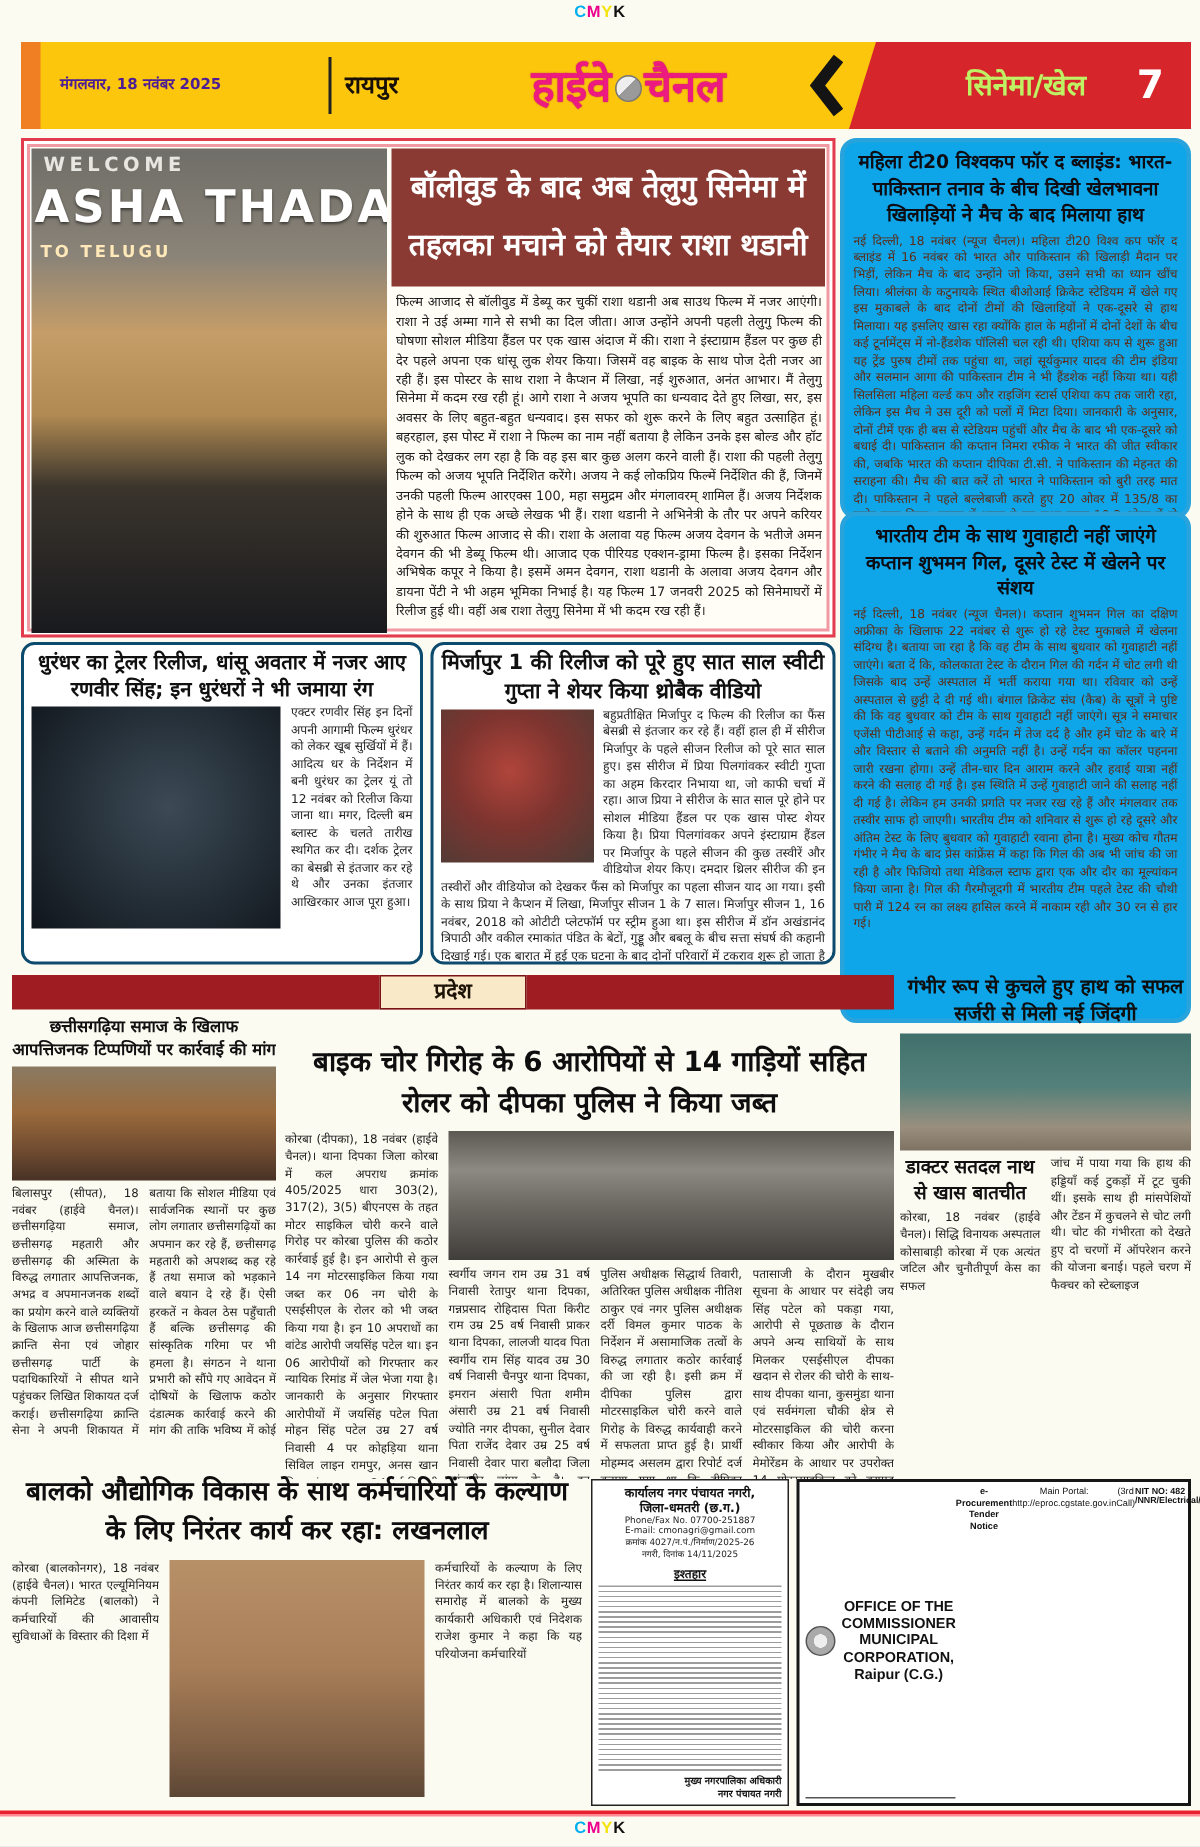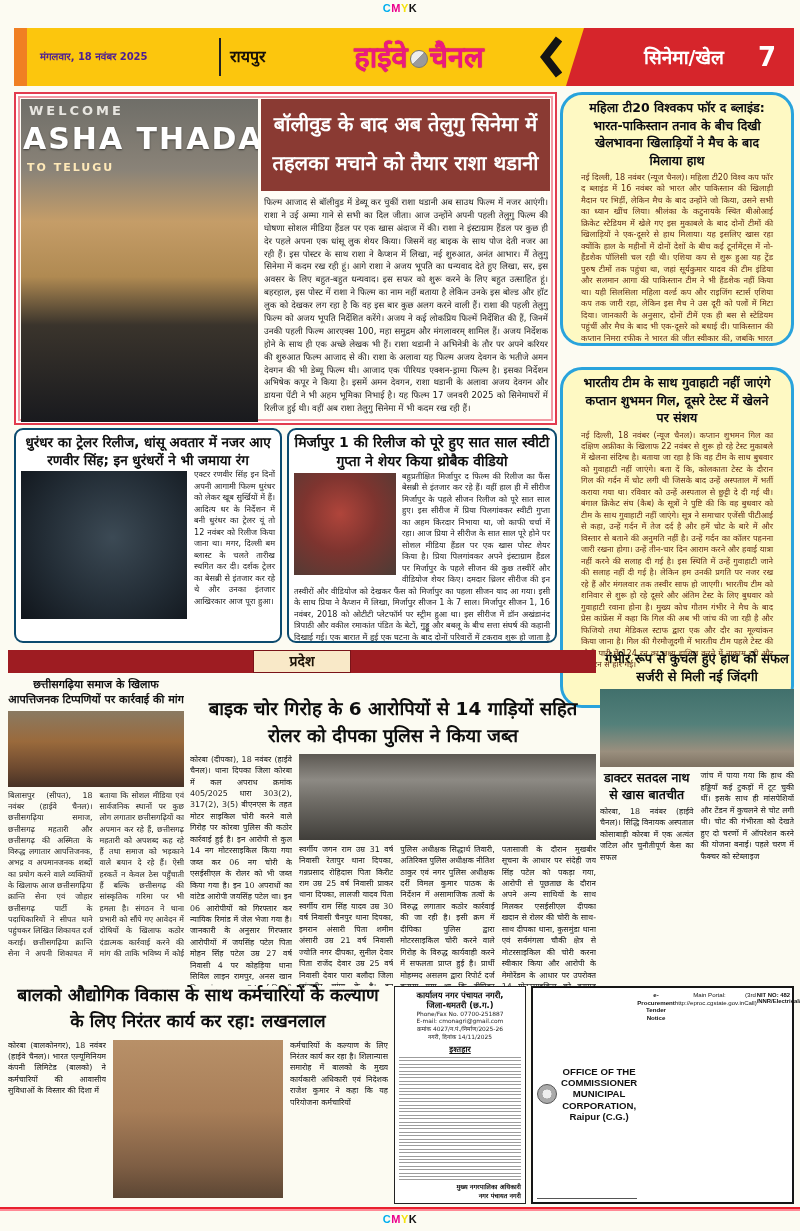--- a/index.html
+++ b/index.html
@@ -17,37 +17,37 @@
   
   .header{left:14px;top:28px;width:780px;height:58px;background:#fcc60d}
   .orangeblock{position:absolute;left:0;top:0;width:13px;height:58px;background:#f07f23}
   .hdr-date{position:absolute;left:26px;top:0;height:58px;line-height:58px;font-weight:bold;font-size:10px;color:#4c1d95}
   .hdr-div{position:absolute;left:205px;top:10px;width:2px;height:38px;background:#222}
   .hdr-city{position:absolute;left:216px;top:0;height:58px;line-height:58px;font-weight:bold;font-size:16px;color:#181008}
   .masthead{position:absolute;left:290px;top:0;width:230px;height:58px;line-height:58px;text-align:center;font-weight:bold;font-size:29px;color:#ed1a7f;text-shadow:0 0 1px #b5105c}
   .globe{display:inline-block;width:18px;height:18px;border-radius:50%;background:linear-gradient(135deg,#eee 0 45%,#9a9a9a 45% 100%);border:1px solid #777;vertical-align:middle;margin:0 2px}
   .chev{position:absolute;right:232px;top:8px;width:22px;height:42px}
   .redband{position:absolute;right:0;top:0;width:228px;height:58px;background:#d6252b;clip-path:polygon(18px 0,100% 0,100% 100%,0 100%)}
-  .redband .sec{position:absolute;right:70px;top:0;height:58px;line-height:58px;color:#ffffff;font-weight:bold;font-size:19px}
+  .redband .sec{position:absolute;right:70px;top:0;height:58px;line-height:58px;color:#bef264;font-weight:bold;font-size:19px}
   .redband .pgno{position:absolute;right:18px;top:0;height:58px;line-height:58px;color:#fff;font-weight:bold;font-size:26px}
 
   
   .mainbox{left:14px;top:92px;width:543px;height:333px;background:#fffdf6;border:2px solid #e23b4e;box-shadow:inset 0 0 0 2px #fff,inset 0 0 0 4px #f29aa4}
   .mainphoto{position:absolute;left:5px;top:5px;width:237px;height:323px;background:
     linear-gradient(180deg,#6f6e68 0%,#8a8378 22%,#c59d68 38%,#b08a52 55%,#3a342c 70%,#191a1e 100%);overflow:hidden}
   .mp-l1{position:absolute;left:8px;top:4px;color:#f5f3ee;font-weight:bold;font-size:13px;letter-spacing:3px;opacity:.9}
   .mp-l2{position:absolute;left:2px;top:22px;color:#fff;font-weight:bold;font-size:30px;letter-spacing:2px;white-space:nowrap;text-shadow:0 1px 2px #0008}
   .mp-l3{position:absolute;left:6px;top:62px;color:#ffe9b8;font-weight:bold;font-size:11px;letter-spacing:2px}
   .mainhead{position:absolute;left:245px;top:5px;right:5px;height:92px;background:#8a3a33;color:#fff;font-weight:bold;font-size:20px;line-height:1.95;text-align:center;padding-top:6px}
   .mainbody{position:absolute;left:248px;top:102px;right:7px;bottom:6px;font-size:8.6px;line-height:1.5;color:#1c1c1c}
 
   
-  .sbox{width:234px;background:#fef9c3;border:3px solid #29a3dc;border-radius:22px;padding:3px 18px}
+  .sbox{width:234px;background:#0ea5e9;border:3px solid #29a3dc;border-radius:11px;padding:3px 6px}
   .sbox1{left:560px;top:92px;height:254px}
-  .sbox2{left:560px;top:367px;height:341px}
+  .sbox2{left:560px;top:341px;height:341px}
   .shead{font-weight:bold;font-size:12.5px;line-height:1.4;text-align:center;color:#0c0c12;margin:1px 0 3px}
   .sbody{font-size:8.1px;line-height:1.42;color:#5e2a13}
 
   
   .cbox{background:#fff;border:2px solid #0c4a6e;border-radius:9px;padding:3px 5px}
   .cbox1{left:14px;top:428px;width:268px;height:215px}
   .cbox2{left:287px;top:428px;width:270px;height:215px}
   .chead{font-weight:bold;text-align:center;color:#101010;line-height:1.35}
   .cbox1 .chead{font-size:13.5px}
   .cbox2 .chead{font-size:14px}

